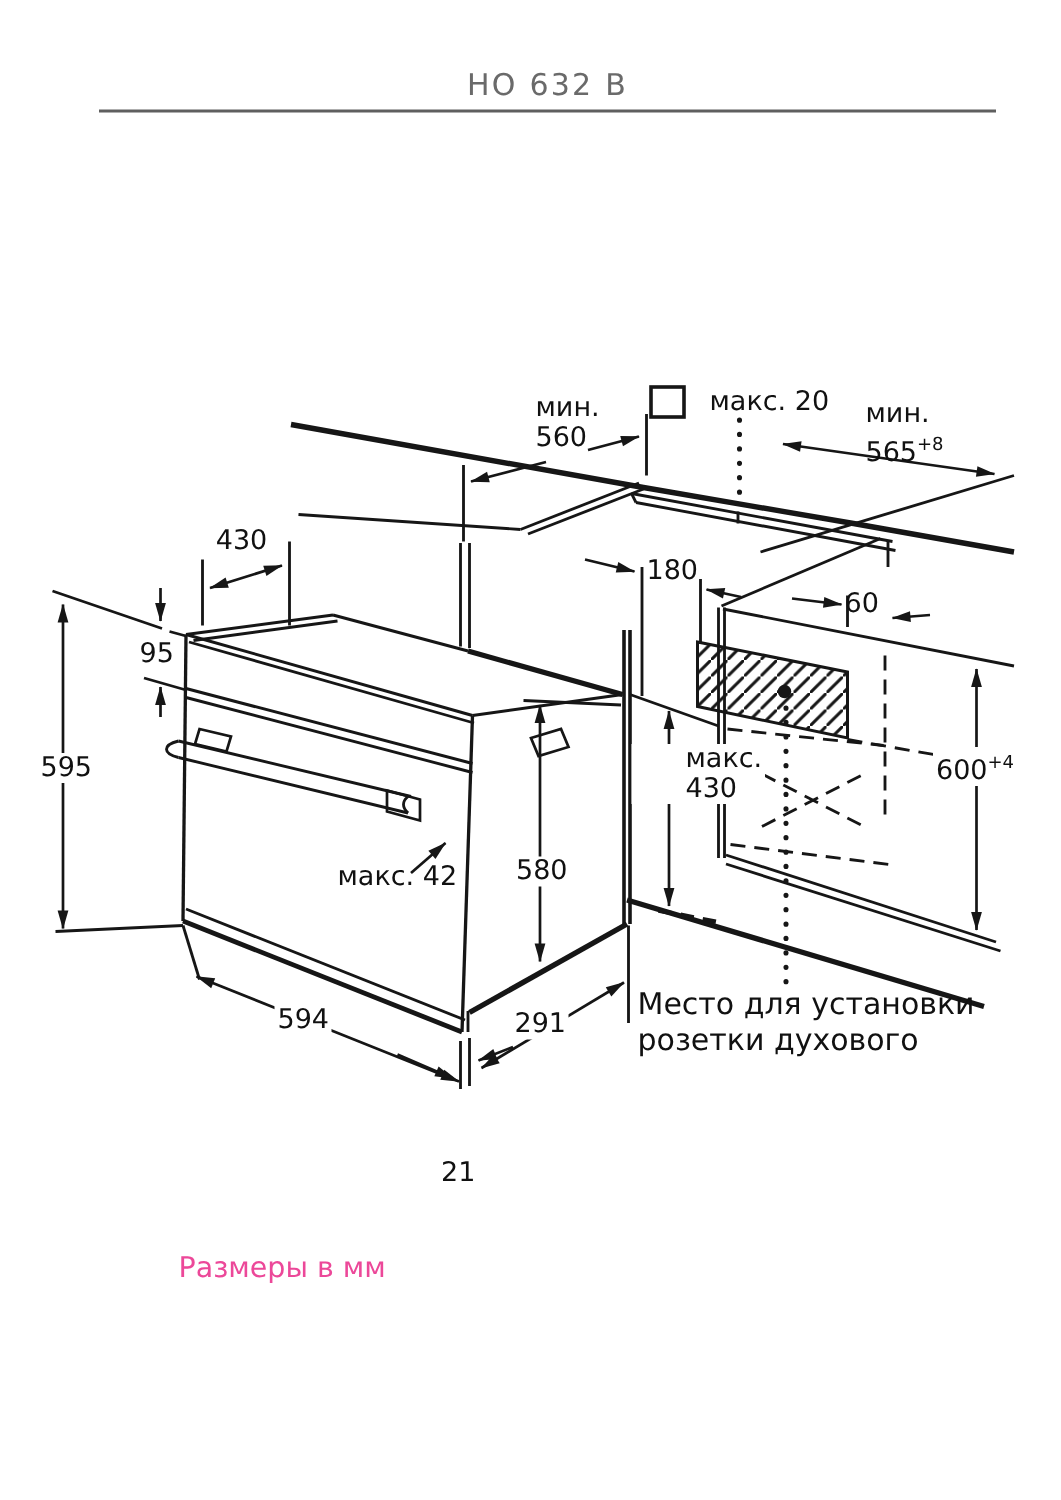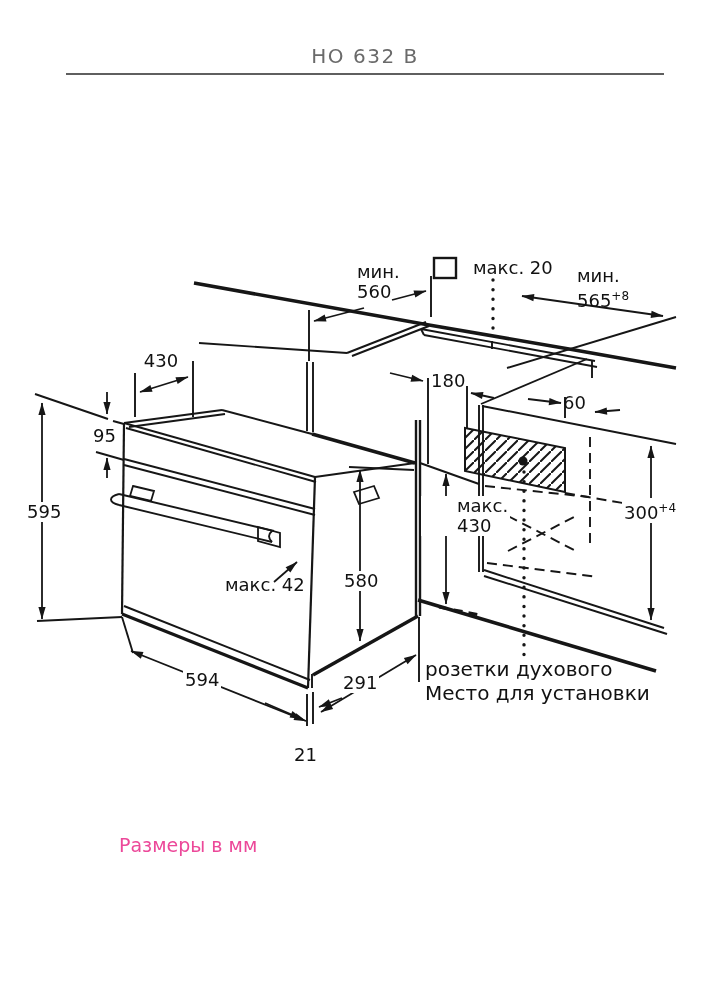--- a/index.html
+++ b/index.html
@@ -201,33 +201,33 @@
   <div class="lbl" style="left:419px;top:371px;">180</div>
 
   <div class="lbl" style="left:551px;top:393px;">60</div>
 
   <div class="lbl bg" style="left:409px;top:496px;padding-left:36px;">
     <div>макс.</div>
     <div>430</div>
   </div>
 
   <div class="lbl bg" style="left:610px;top:498px;">
-    <span>300</span><sup>+4</sup>
+    <span>600</span><sup>+4</sup>
   </div>
 
   <div class="lbl bg" style="left:330px;top:571px;">580</div>
 
   <div class="lbl" style="left:213px;top:575px;">макс. 42</div>
 
   <div class="lbl bg" style="left:171px;top:670px;">594</div>
 
   <div class="lbl bg" style="left:329px;top:673px;">291</div>
 
-  <div class="lbl" style="left:282px;top:745px;">21</div>
+  <div class="lbl" style="left:282px;top:772px;">21</div>
 
   <div class="note" style="position:absolute;left:413px;top:657px;">
+    <div>Место для установки</div>
     <div>розетки духового</div>
-    <div>Место для установки</div>
   </div>
 
   <div class="units" style="position:absolute;left:107px;top:834px;">Размеры в мм</div>
 
 </div>
 
 </body></html>

